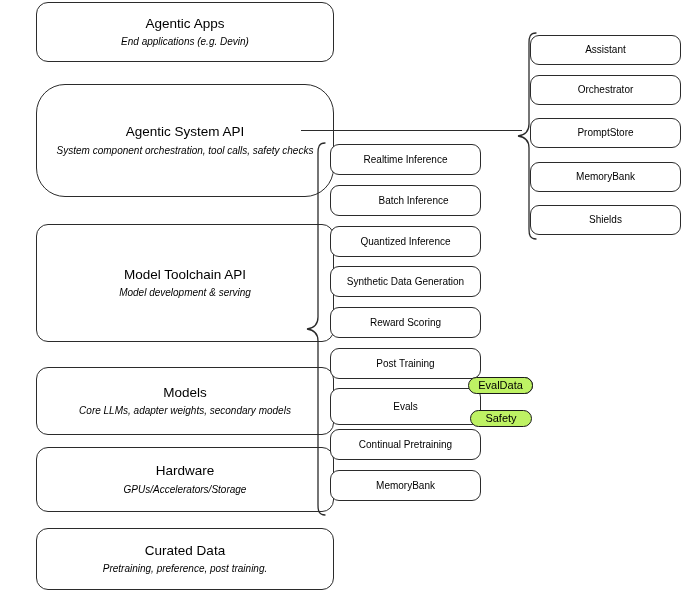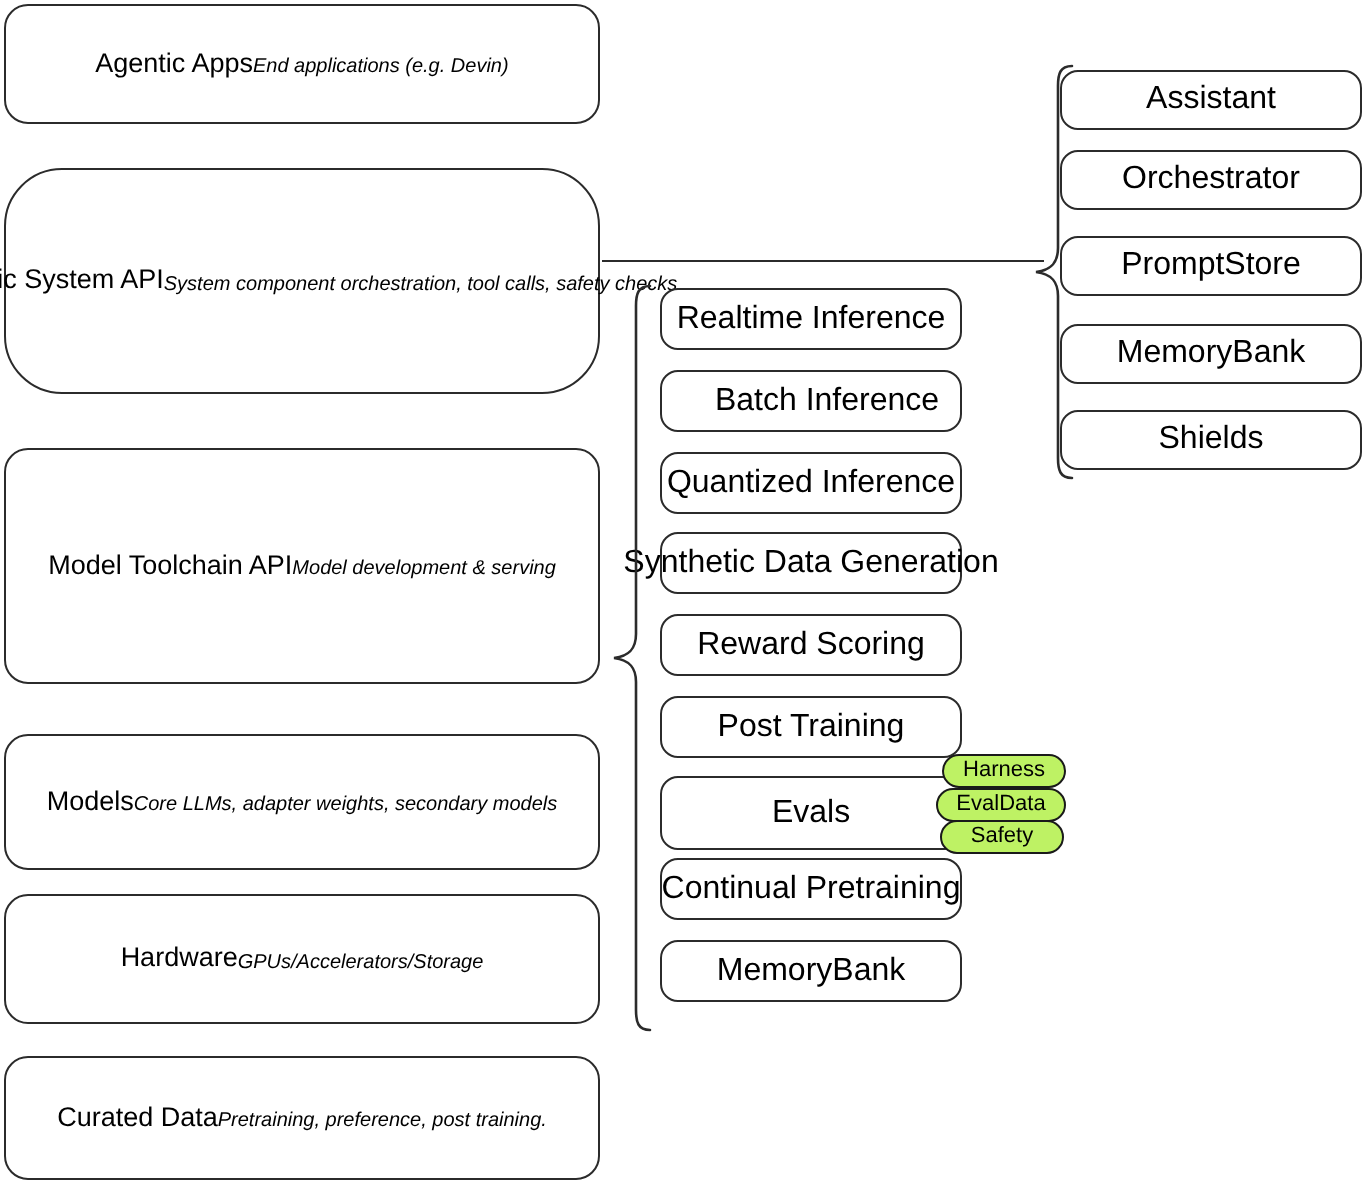--- a/index.html
+++ b/index.html
@@ -20,24 +20,26 @@
   }
 
   
   .layer-card {
     position: absolute;
     box-sizing: border-box;
     border: 1px solid #2b2b2b;
     border-radius: 12px;
     background: #ffffff;
     display: flex;
+    flex-direction: column;
     align-items: center;
     justify-content: center;
     text-align: center;
     padding: 16px 10px;
+    margin-left: 34px;
   }
   .layer-title {
     font-size: 13.5px;
     line-height: 1.25;
     color: #000;
     white-space: nowrap;
   }
   .layer-sub {
     font-size: 10px;
     line-height: 1.3;
@@ -50,21 +52,21 @@
   
   .node-box {
     position: absolute;
     box-sizing: border-box;
     border: 1px solid #2b2b2b;
     border-radius: 9px;
     background: #ffffff;
     display: flex;
     align-items: center;
     justify-content: center;
-    font-size: 16px;
+    font-size: 10px;
     line-height: 1;
     color: #000;
     white-space: nowrap;
   }
 
   
   .tag-pill {
     position: absolute;
     box-sizing: border-box;
     border: 1px solid #1a1a1a;
@@ -166,21 +168,21 @@
   <div class="node-box" style="left:330px; top:429px; width:151px; height:31px;">
     <span>Continual Pretraining</span>
   </div>
   <div class="node-box" style="left:330px; top:470px; width:151px; height:31px;">
     <span>MemoryBank</span>
   </div>
 
   <div class="tag-pill" style="left:471px; top:377px; width:62px; height:17px;">
     <span>Harness</span>
   </div>
-  <div class="tag-pill" style="left:468px; top:394px; width:65px; height:17px;">
+  <div class="tag-pill" style="left:468px; top:377px; width:65px; height:17px;">
     <span>EvalData</span>
   </div>
   <div class="tag-pill" style="left:470px; top:410px; width:62px; height:17px;">
     <span>Safety</span>
   </div>
 
   <div class="node-box" style="left:530px; top:35px; width:151px; height:30px;">
     <span>Assistant</span>
   </div>
   <div class="node-box" style="left:530px; top:75px; width:151px; height:30px;">

